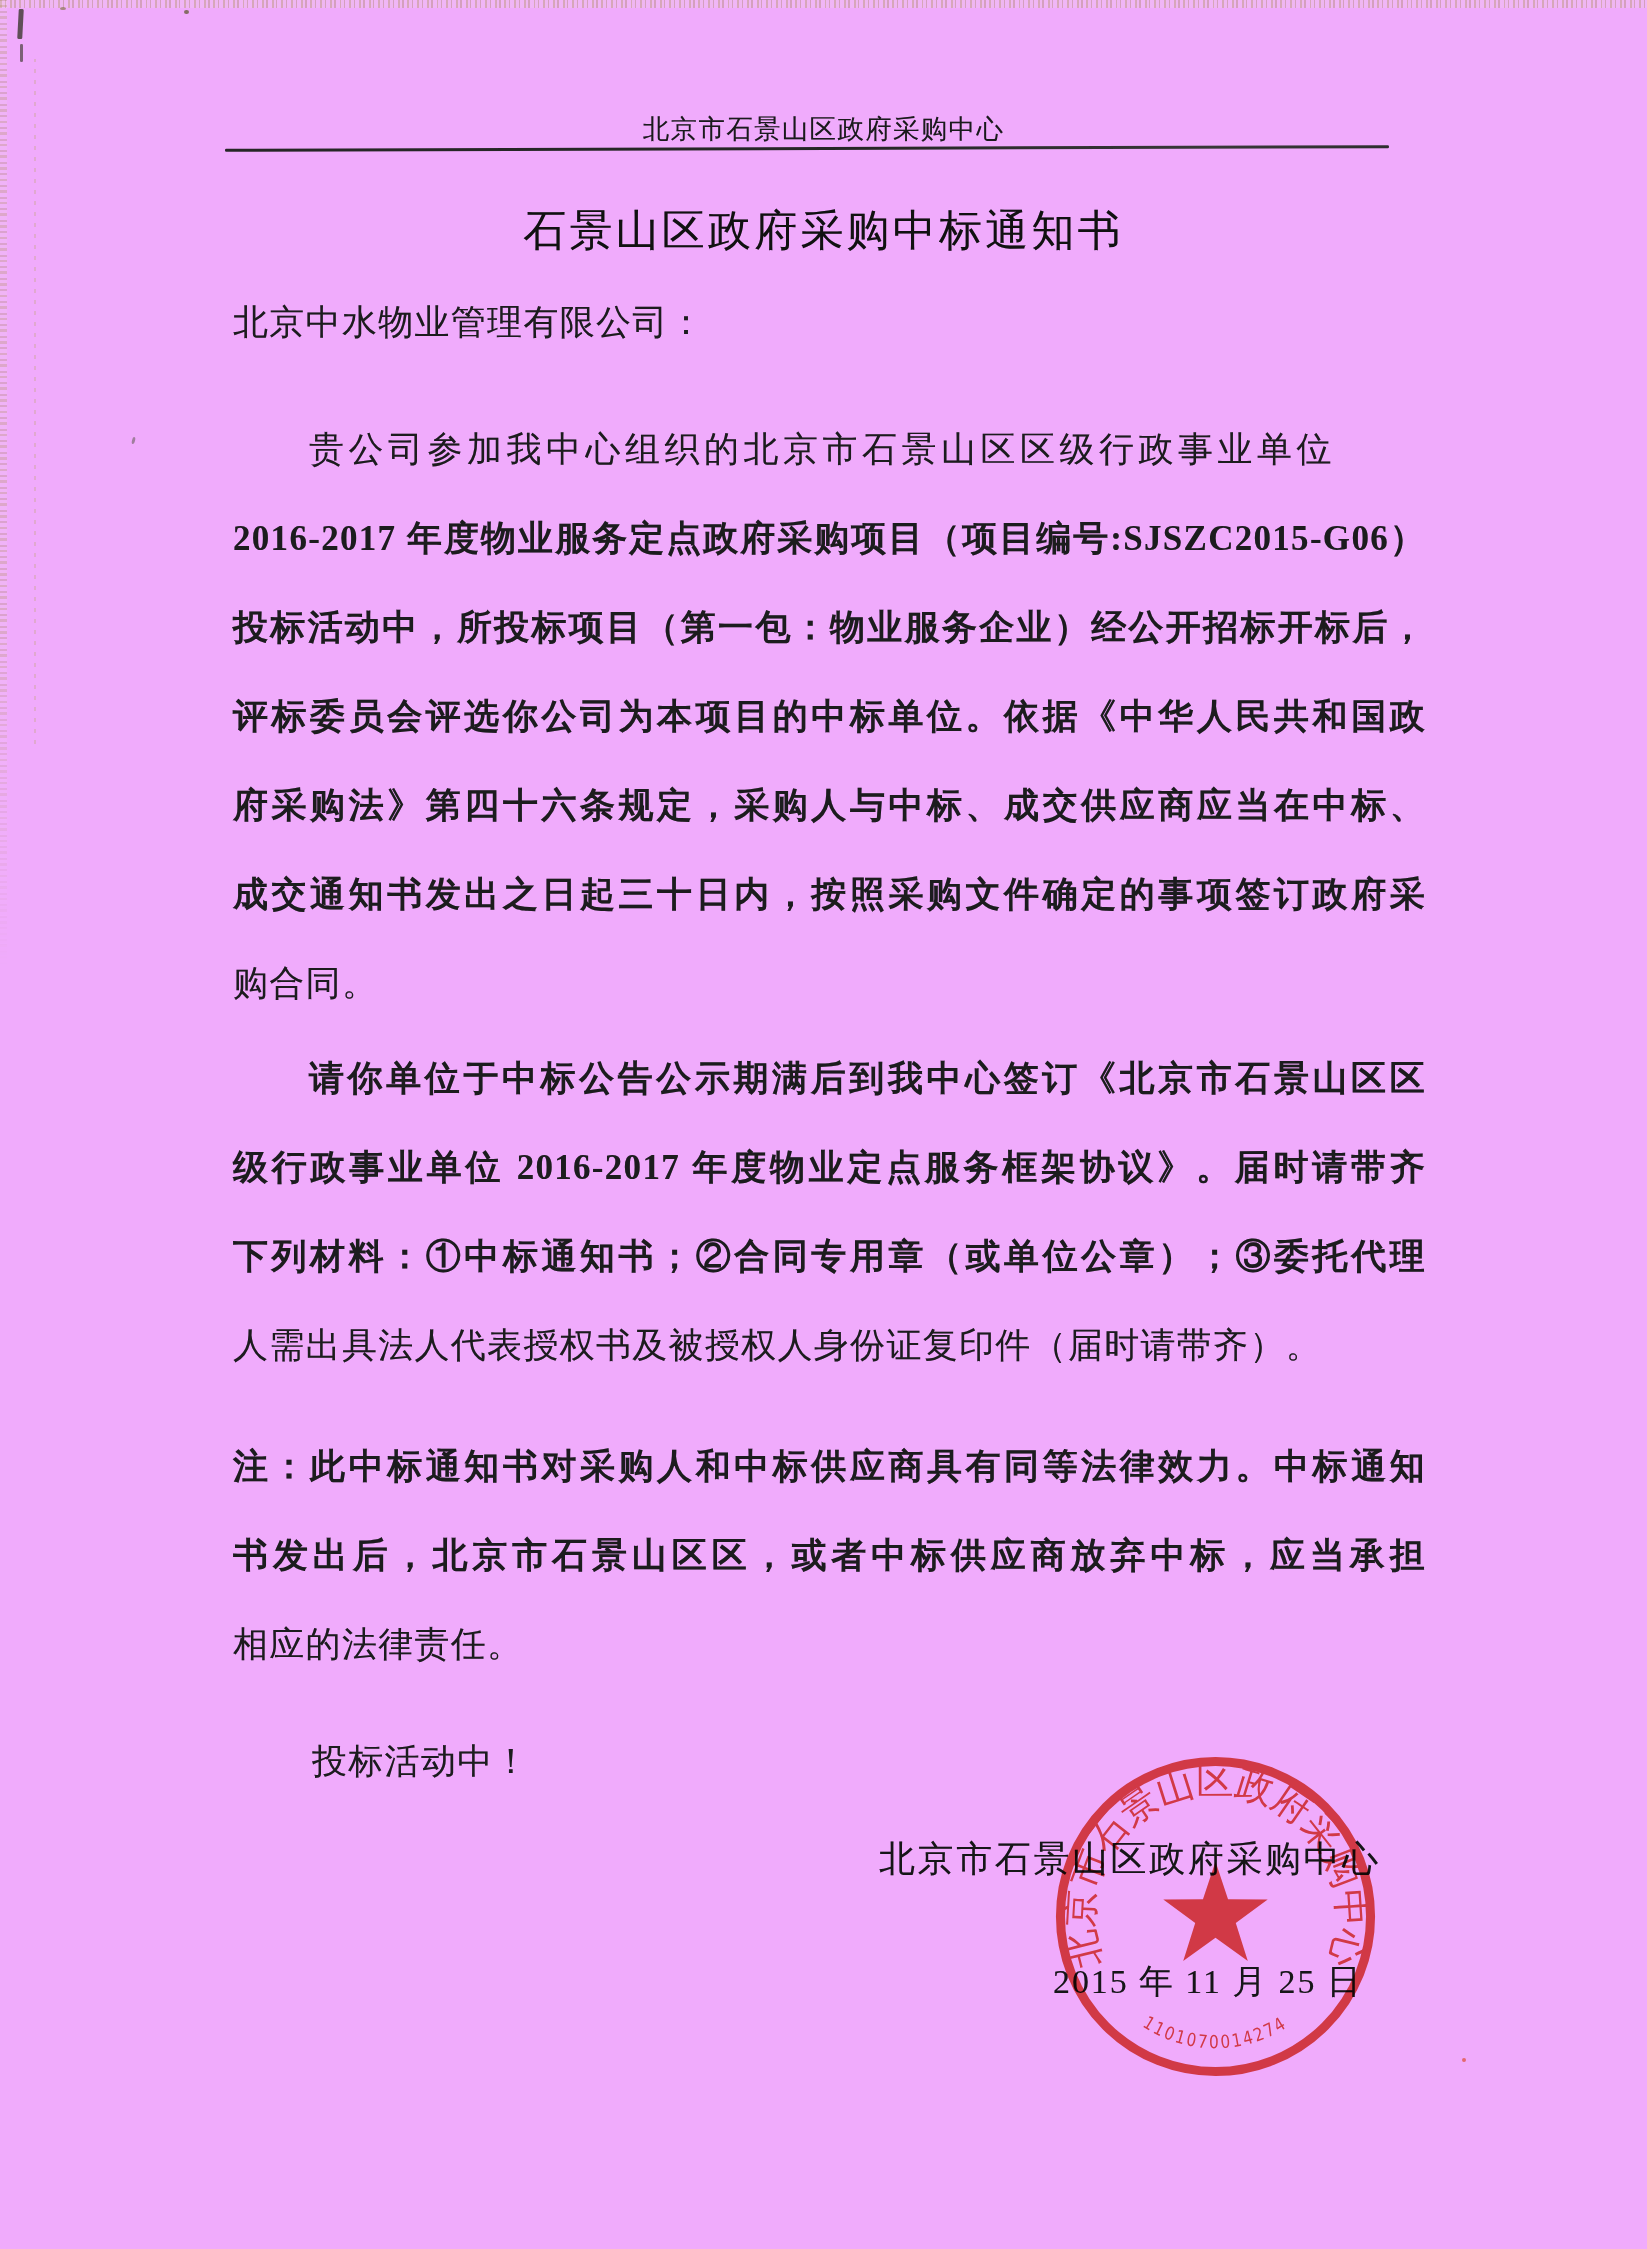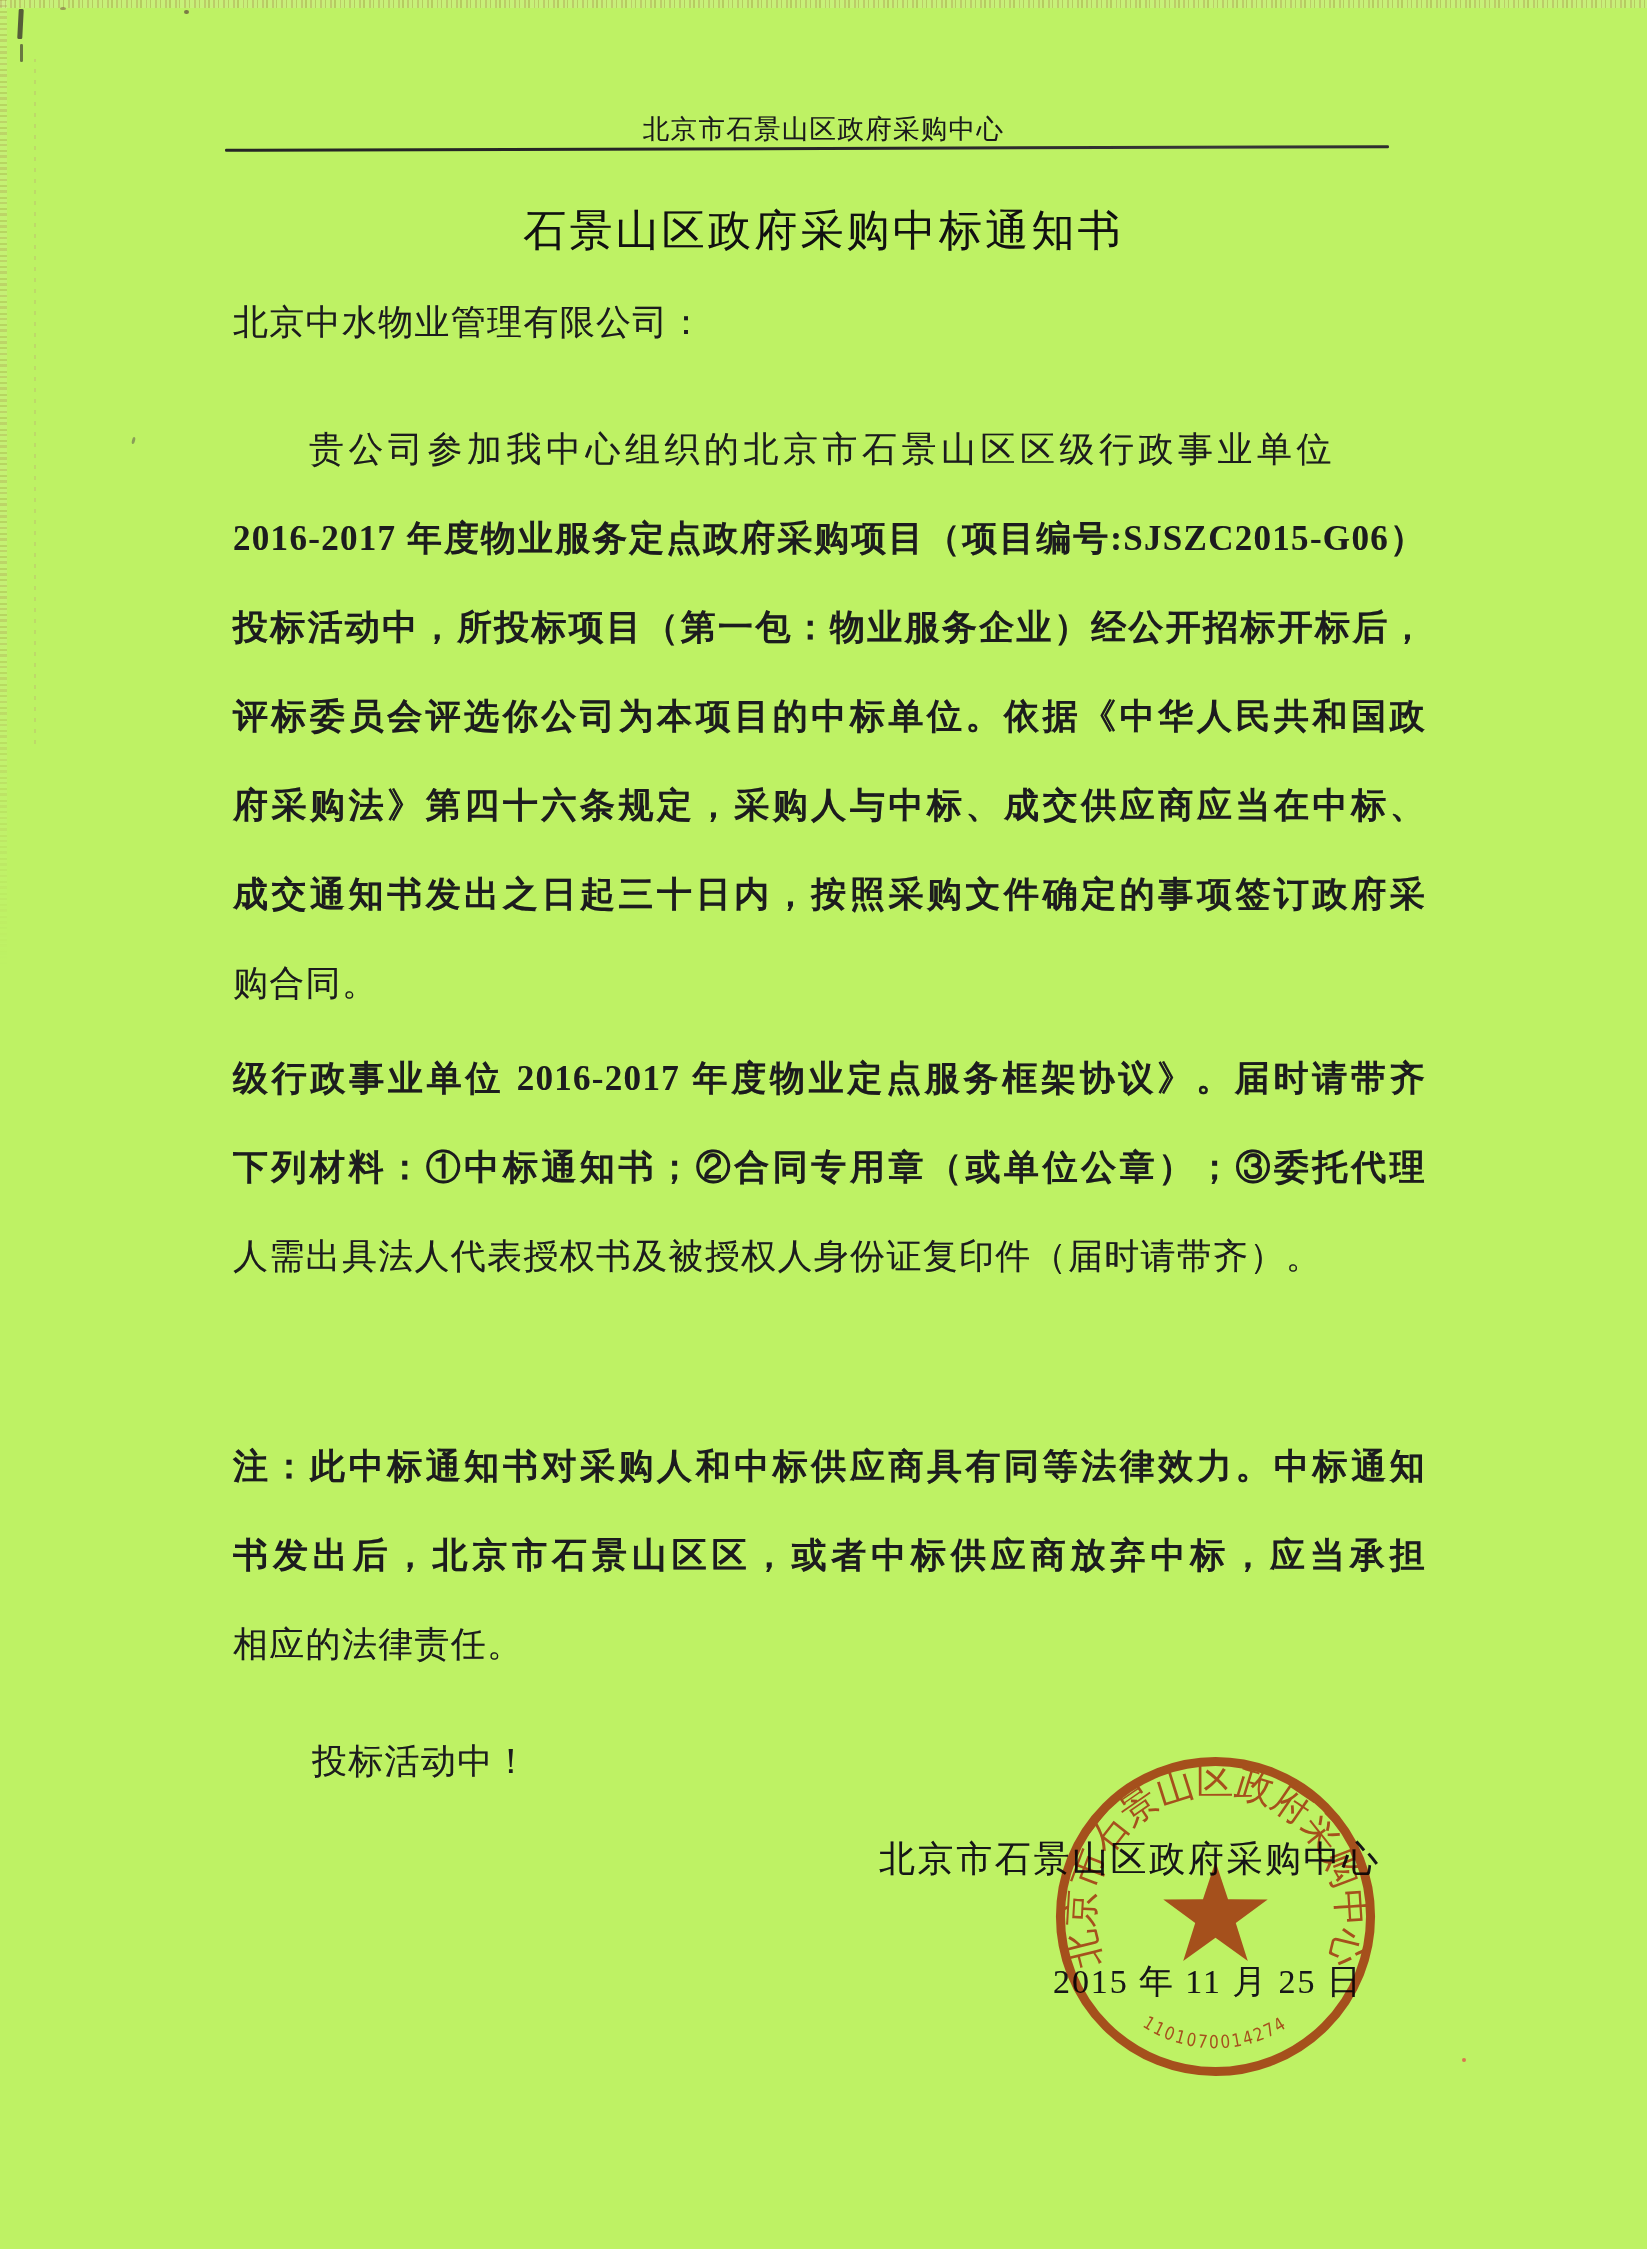--- a/index.html
+++ b/index.html
@@ -1,19 +1,19 @@
 <!DOCTYPE html>
 <html style="font-size:10.3px"><head>
 <meta charset="utf-8">
 <style>
   html,body{margin:0;padding:0;background:#e8e6e1;}
   .page{
     position:relative;
     width:1647px;height:2250px;
-    background:#bef264;
+    background:#f0abfc;
     overflow:hidden;
     font-family:"Liberation Serif","DejaVu Serif",serif;
     color:#1c1c1e;
   }
   
   .edge-top{
     position:absolute;top:0;left:0;width:1647px;height:8.4px;
     background:repeating-linear-gradient(90deg,
       rgba(186,162,110,.55) 0 1.9px, rgba(235,226,204,.25) 1.9px 4.5px,
       rgba(168,142,90,.45) 4.5px 5.8px, rgba(242,236,220,.2) 5.8px 9.7px);
@@ -106,20 +106,21 @@
     <div class="line ind sp">贵公司参加我中心组织的北京市石景山区区级行政事业单位</div>
     <div class="line fill">2016-2017 年度物业服务定点政府采购项目（项目编号:SJSZC2015-G06）</div>
     <div class="line fill">投标活动中，所投标项目（第一包：物业服务企业）经公开招标开标后，</div>
     <div class="line fill">评标委员会评选你公司为本项目的中标单位。依据《中华人民共和国政</div>
     <div class="line fill">府采购法》第四十六条规定，采购人与中标、成交供应商应当在中标、</div>
     <div class="line fill">成交通知书发出之日起三十日内，按照采购文件确定的事项签订政府采</div>
     <div class="line">购合同。</div>
   </div>
 
   <div class="para" style="top:1034px">
+    <div class="line ind fill">请你单位于中标公告公示期满后到我中心签订《北京市石景山区区</div>
     <div class="line fill">级行政事业单位 2016-2017 年度物业定点服务框架协议》。届时请带齐</div>
     <div class="line fill">下列材料：①中标通知书；②合同专用章（或单位公章）；③委托代理</div>
     <div class="line">人需出具法人代表授权书及被授权人身份证复印件（届时请带齐）。</div>
   </div>
 
   <div class="para" style="top:1422px">
     <div class="line fill">注：此中标通知书对采购人和中标供应商具有同等法律效力。中标通知</div>
     <div class="line fill">书发出后，北京市石景山区区，或者中标供应商放弃中标，应当承担</div>
     <div class="line">相应的法律责任。</div>
   </div>

